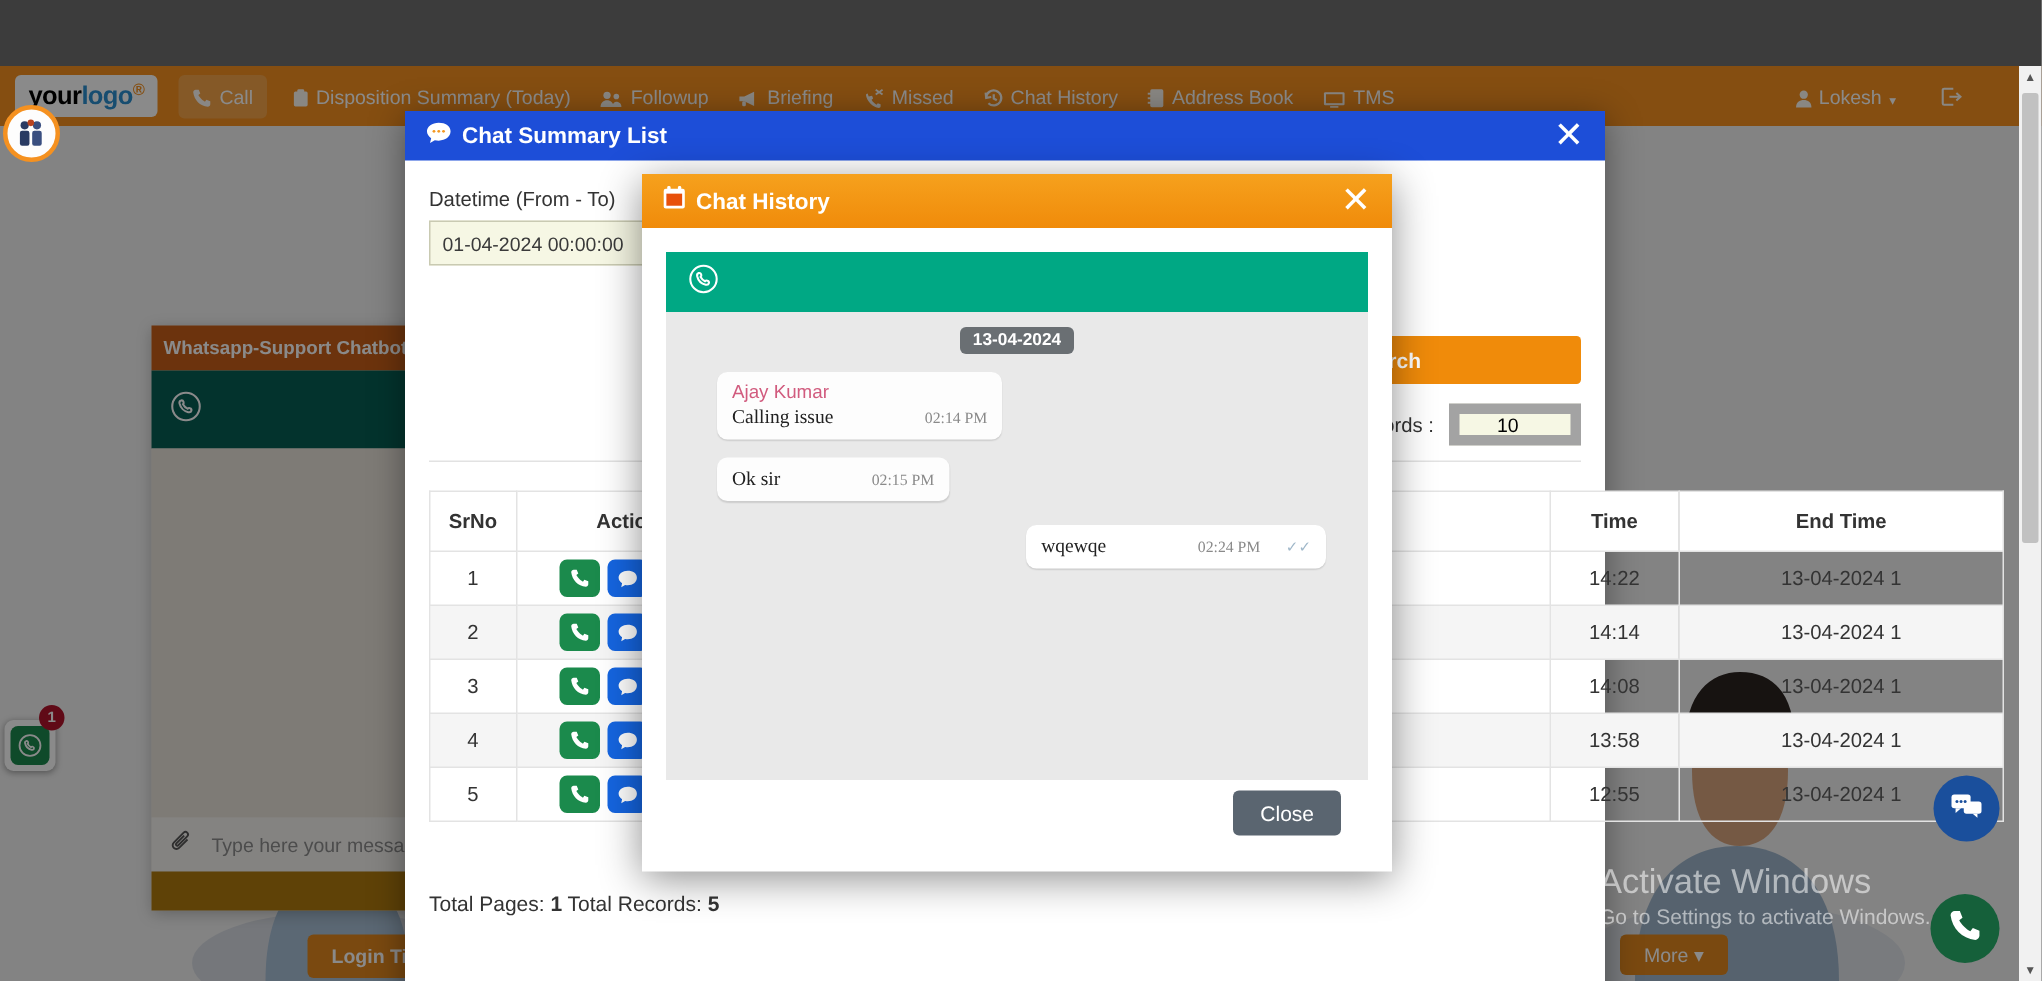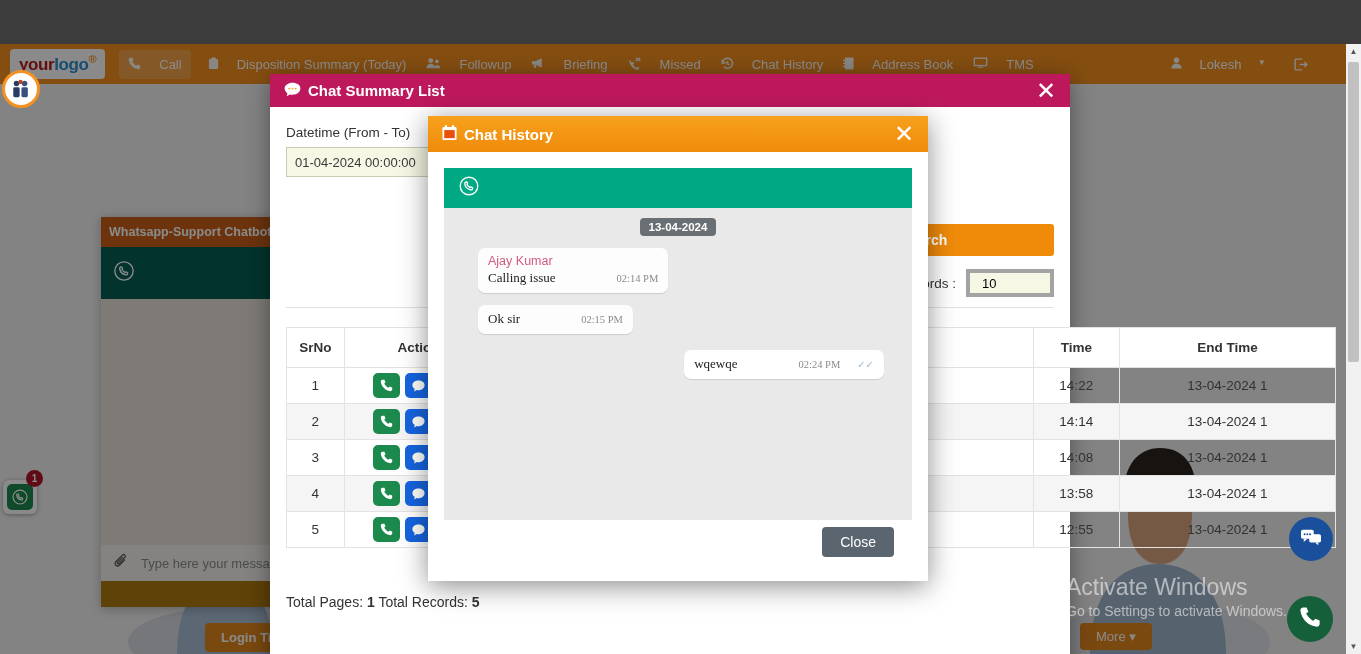--- a/index.html
+++ b/index.html
@@ -39,26 +39,26 @@
   
   .navbar {
     position: absolute; left: 0; top: 0; width: 1361px; height: 40px;
     background: #f59120;
     display: flex; align-items: center; padding: 0 10px; gap: 2px;
   }
   .logo {
     background: #fff; border-radius: 4px; padding: 4px 9px;
     font-size: 17px; font-weight: bold; letter-spacing: -.4px; white-space: nowrap;
   }
-  .logo .l1 { color: #b91c1c; }
+  .logo .l1 { color: #000000; }
   .logo .l2 { color: #2b8fd0; }
   .logo .l3 { color: #f59120; font-size: 11px; vertical-align: super; }
   .nav-btn {
     color: #fff; font-size: 13px; padding: 7px 9px; border-radius: 4px;
-    display: flex; align-items: flex-start; gap: 18px; white-space: nowrap;
+    display: flex; align-items: flex-end; gap: 5px; white-space: nowrap;
   }
   .nav-btn.call { background: rgba(255,255,255,.18); margin-left: 12px; margin-right: 6px; }
   .nav-ico { font-size: 12px; opacity: .95; display:inline-flex; }
   .nav-right { margin-left: auto; display: flex; align-items: center; gap: 12px; padding-right: 34px; }
   .caret { font-size: 9px; }
 
   
   .people-badge {
     position: absolute; left: 2px; top: 26px; width: 38px; height: 38px;
     border-radius: 50%; background: #fdfdfd; border: 3px solid #f59120;
@@ -117,41 +117,41 @@
     position: absolute; left: 0; top: 0; width: 1361px; height: 610px;
     background: rgba(0,0,0,.46);
   }
 
   
   .modal-summary {
     position: absolute; left: 270px; top: 30px; width: 800px; height: 612px;
     background: #fff; box-shadow: 0 4px 22px rgba(0,0,0,.4);
   }
   .modal-head {
-    height: 33px; background: #be185d; color: #fff;
+    height: 33px; background: #1d4ed8; color: #fff;
     display: flex; align-items: center; padding: 16px 14px; font-size: 15px; font-weight: bold;
   }
   .modal-head .x { margin-left: auto; font-size: 24px; font-weight: 300; line-height: 1; cursor: pointer; }
   .modal-body-sum { padding: 18px 16px 0 16px; position: relative; height: 576px; }
 
   .field-label { font-size: 13.5px; color: #333; margin-bottom: 7px; }
   .field-input {
     width: 310px; height: 30px; background: #f6f7e4; border: 1px solid #c9cab2;
     font-size: 13px; color: #3a3a3a; padding: 0 8px; display:flex; align-items:center;
   }
   .search-btn {
     position: absolute; right: 16px; top: 117px; width: 260px; height: 32px;
     background: #f08b0a; color: #fff; font-size: 14px; font-weight: bold;
     display: flex; align-items: center; justify-content: center; border-radius: 3px;
   }
   .rec-row {
     position: absolute; right: 16px; top: 162px; display: flex; align-items: center; gap: 10px;
   }
   .rec-label { font-size: 13.5px; color: #333; }
-  .rec-input { width: 88px; height: 28px; background: #f6f7e4; border: 4px solid #a3a3a3; font-size: 13px; padding: 0 12px; display:flex;align-items:center; }
+  .rec-input { width: 88px; height: 28px; background: #f6f7e4; border: 7px solid #a3a3a3; font-size: 13px; padding: 0 25px; display:flex;align-items:center; }
   .hr { position: absolute; left: 16px; right: 16px; top: 200px; height: 1px; background: #e2e2e2; }
 
   table.grid { position: absolute; left: 16px; top: 220px; border-collapse: collapse; width: 1050px; }
   table.grid th, table.grid td {
     border: 1px solid #e3e3e3; font-size: 13.5px; color: #333;
     padding: 8px 10px; text-align: center; white-space: nowrap;
   }
   table.grid th { font-weight: bold; background: #fff; padding: 12px 10px; }
   table.grid tr.alt td { background: #f5f5f5; }
   table.grid td.act { padding: 5px 8px; }

